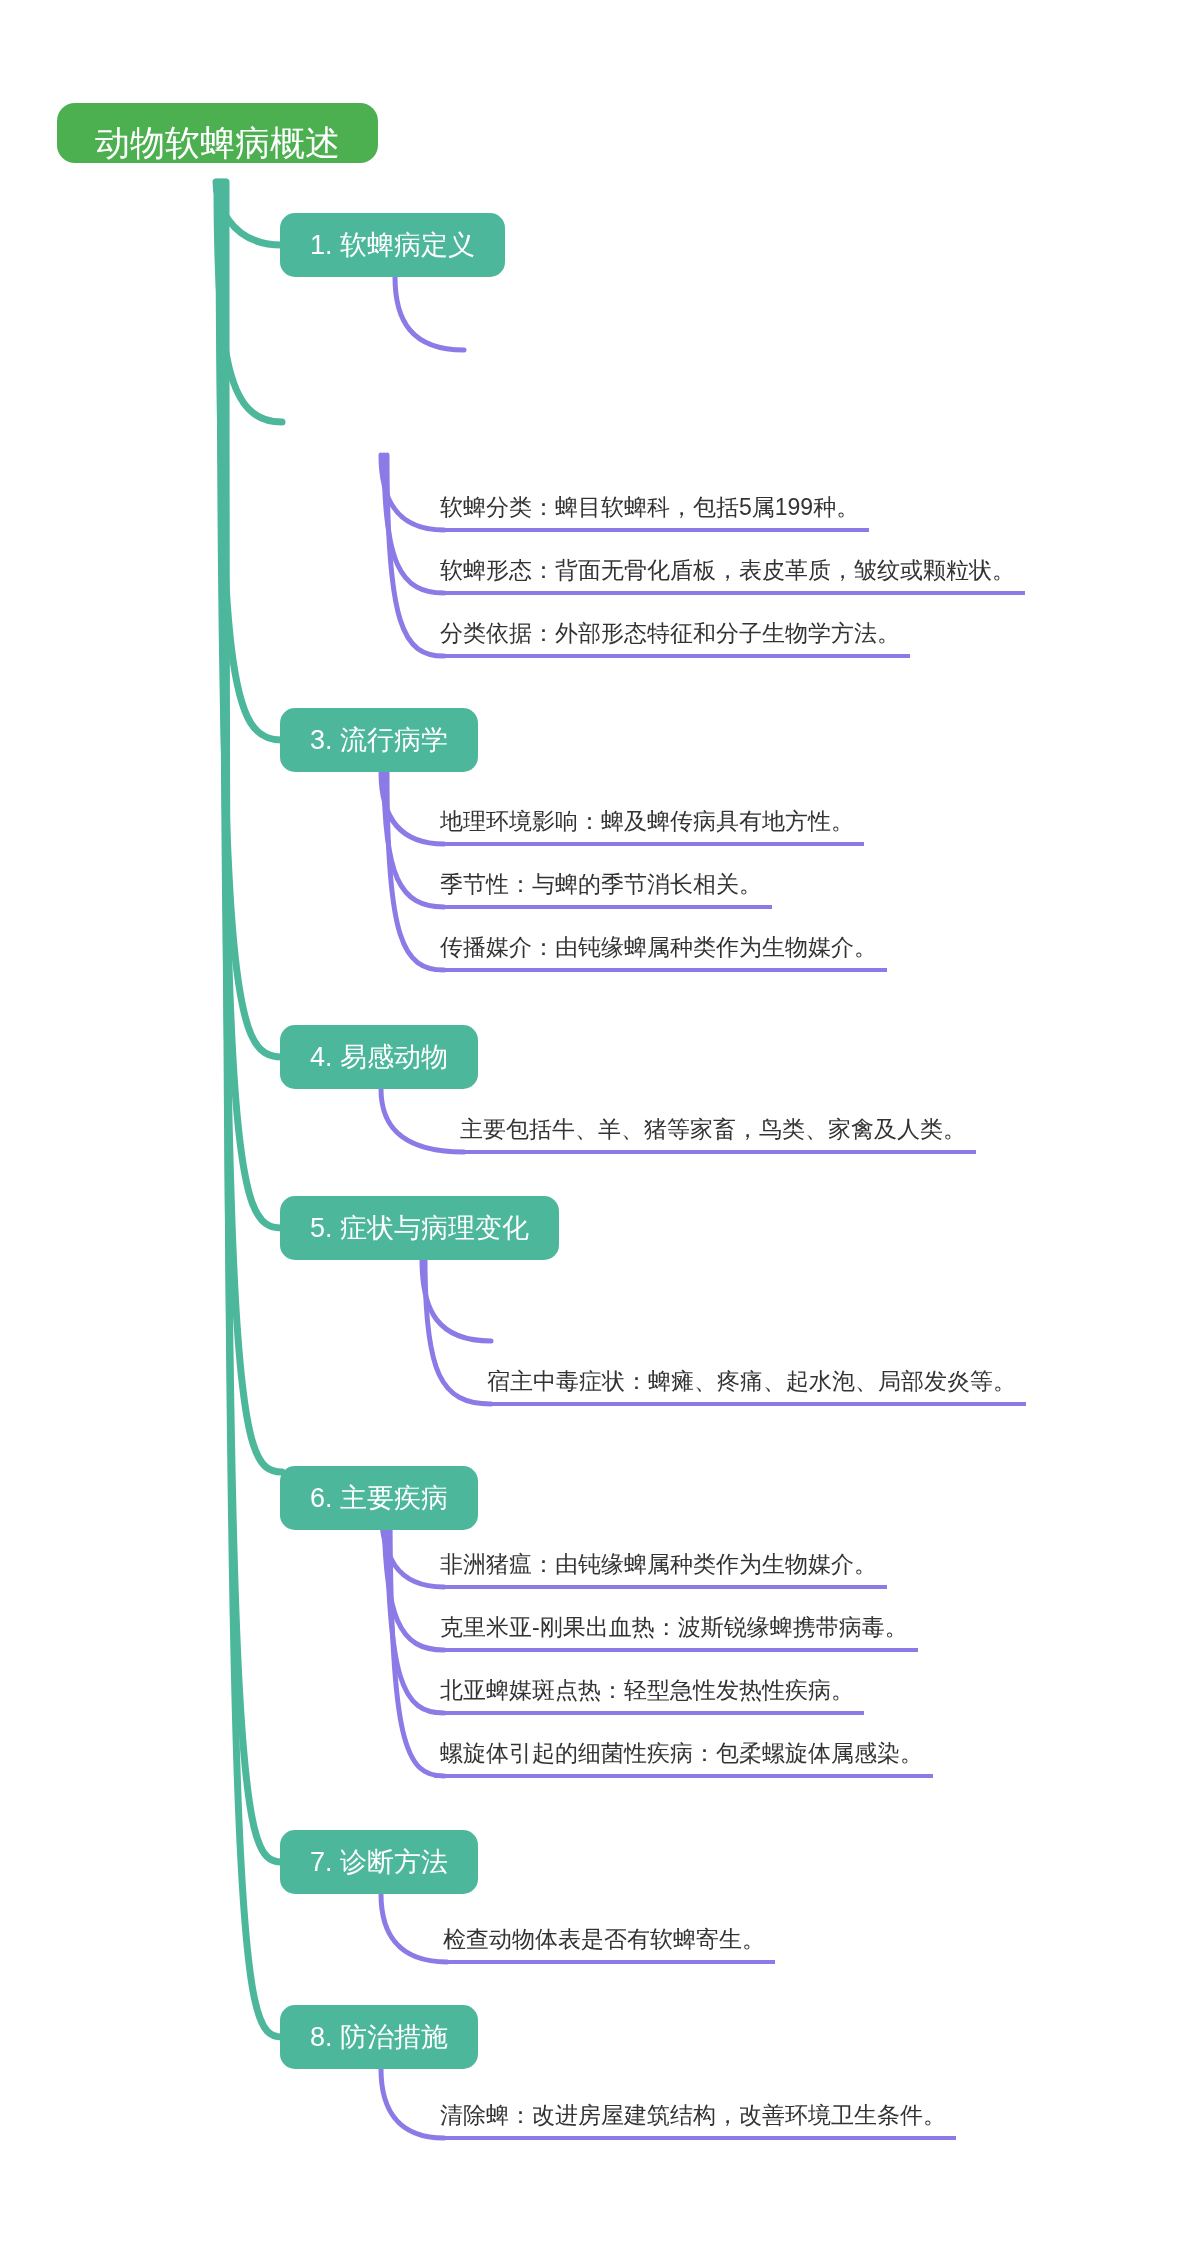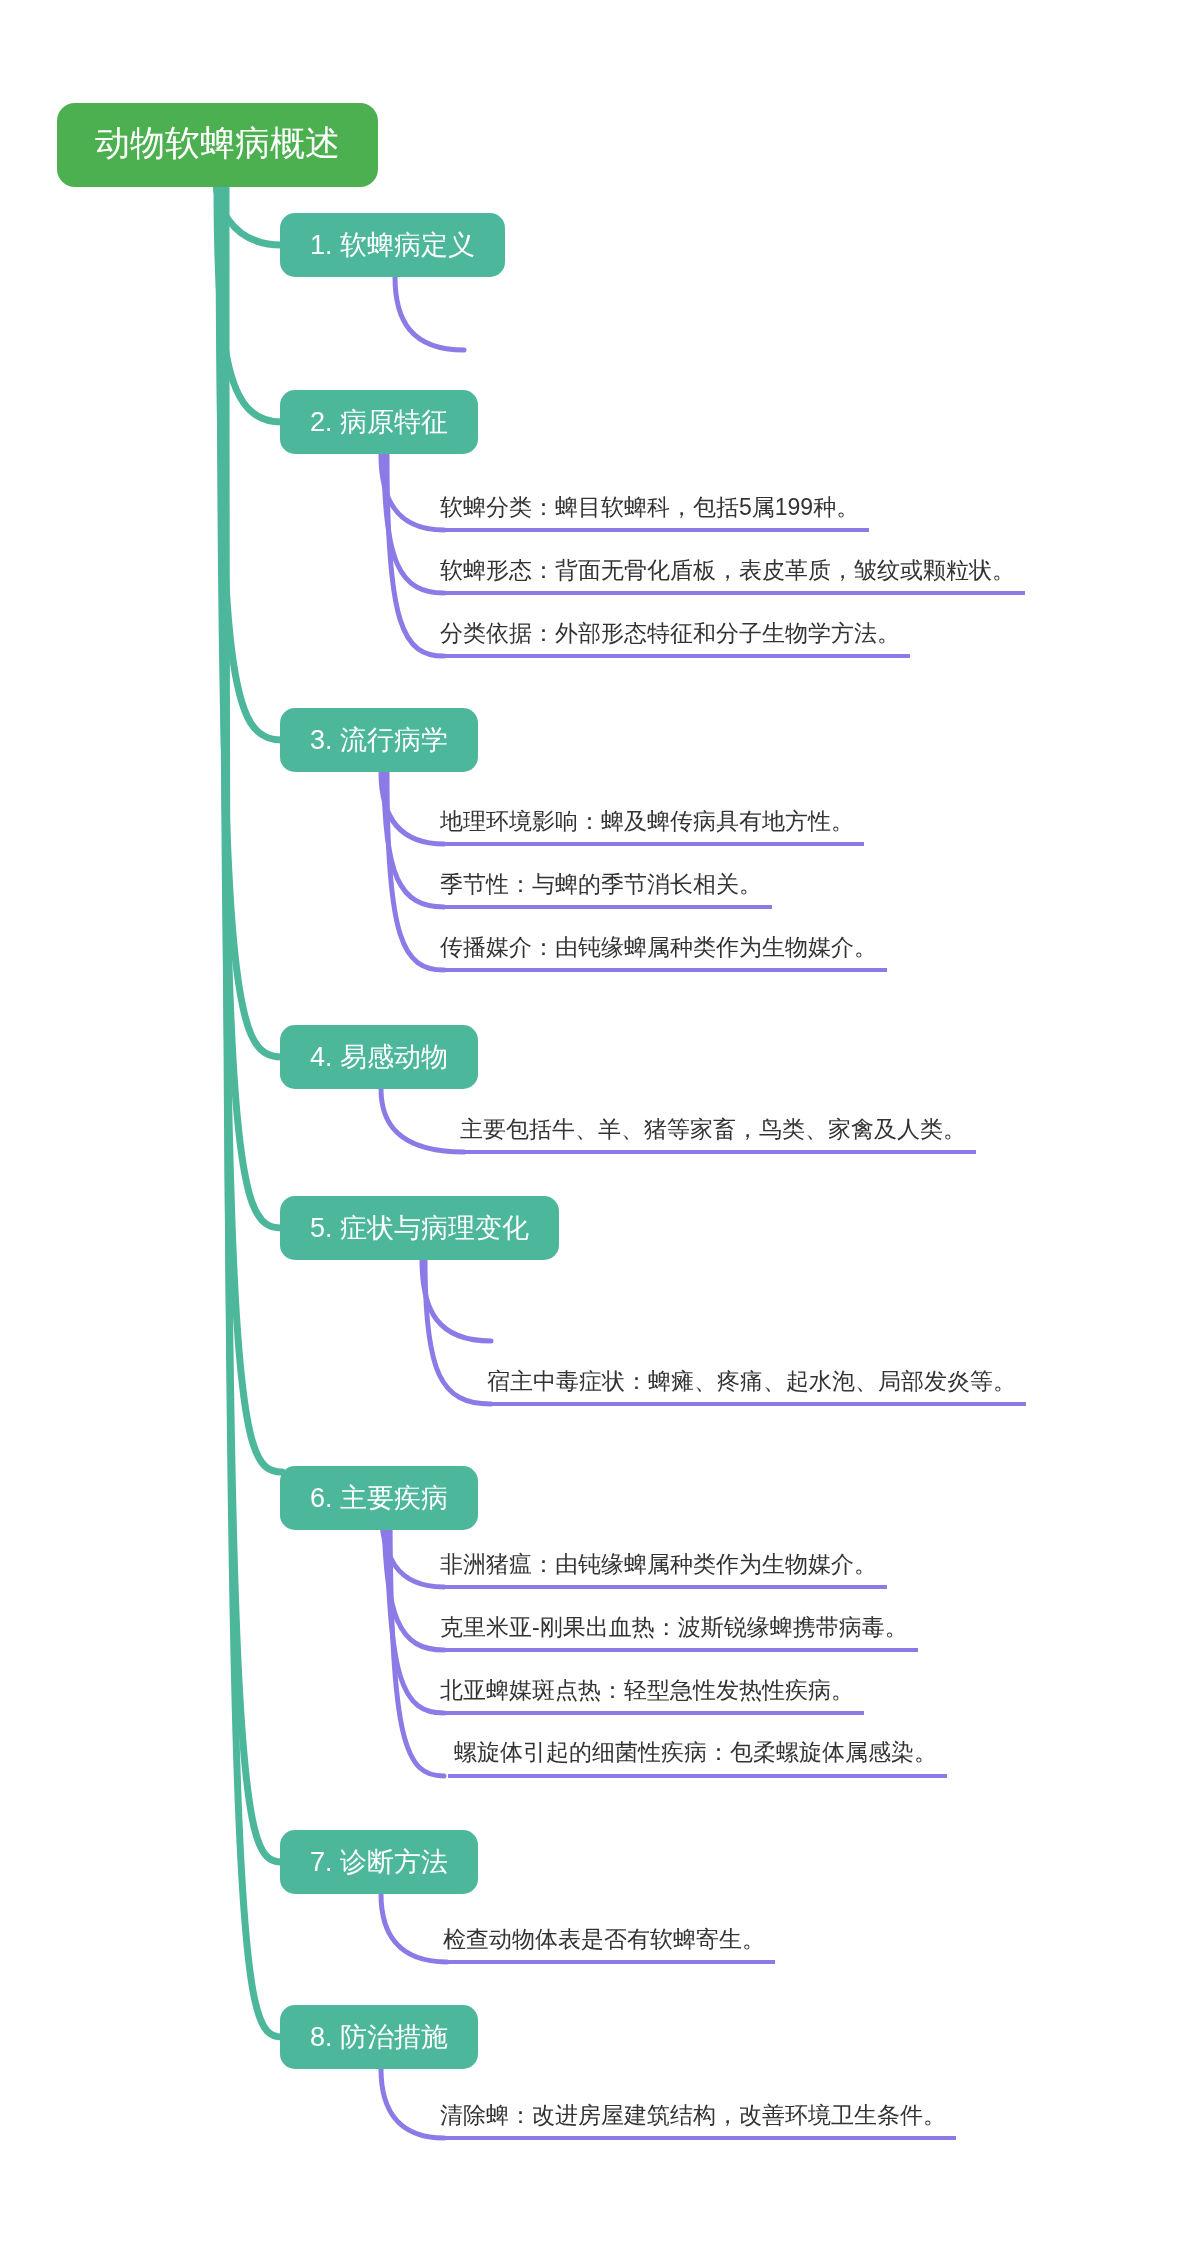--- a/index.html
+++ b/index.html
@@ -24,21 +24,21 @@
   svg.links path { fill: none; stroke-linecap: round; }
   svg.links path.g { stroke: var(--link-green); stroke-width: 7; }
   svg.links path.p { stroke: var(--link-purple); stroke-width: 5; }
   .node {
     position: absolute;
     color: var(--node-text);
     white-space: nowrap;
   }
   .root-node {
     background: var(--root-bg);
-    height: 84px;
+    height: 60px;
     line-height: 80px;
     padding: 0 38px;
     border-radius: 18px;
     font-size: 35px;
   }
   .branch-node {
     background: var(--branch-bg);
     height: 64px;
     line-height: 64px;
     padding: 0 30px;
@@ -85,21 +85,20 @@
     <path class="p" d="M 384 1504 C 384 1620, 400 1650, 444 1650"></path>
     <path class="p" d="M 387 1504 C 387 1683, 403 1713, 444 1713"></path>
     <path class="p" d="M 390 1504 C 390 1746, 406 1776, 444 1776"></path>
     <path class="p" d="M 381 1894 C 381 1932, 397 1962, 447 1962"></path>
     <path class="p" d="M 381 2069 C 381 2108, 397 2138, 444 2138"></path>
   </svg>
 
   <div class="node root-node" style="left:57px; top:103px;">动物软蜱病概述</div>
 
   <div class="node branch-node" style="left:280px; top:213px;text-align:center;">1. 软蜱病定义</div>
-  <div class="node branch-node" style="left:280px; top:390px;">2. 病原特征</div>
   <div class="node branch-node" style="left:280px; top:708px;">3. 流行病学</div>
   <div class="node branch-node" style="left:280px; top:1025px;">4. 易感动物</div>
   <div class="node branch-node" style="left:280px; top:1196px;">5. 症状与病理变化</div>
   <div class="node branch-node" style="left:280px; top:1440px;margin-top:26px;">6. 主要疾病</div>
   <div class="node branch-node" style="left:280px; top:1830px;">7. 诊断方法</div>
   <div class="node branch-node" style="left:280px; top:2005px;">8. 防治措施</div>
 
 
   <div class="leaf" style="left:434px; top:492px;">软蜱分类：蜱目软蜱科，包括5属199种。</div>
   <div class="leaf" style="left:434px; top:555px;">软蜱形态：背面无骨化盾板，表皮革质，皱纹或颗粒状。</div>
@@ -109,19 +108,19 @@
   <div class="leaf" style="left:434px; top:869px;">季节性：与蜱的季节消长相关。</div>
   <div class="leaf" style="left:434px; top:932px;">传播媒介：由钝缘蜱属种类作为生物媒介。</div>
 
   <div class="leaf" style="left:454px; top:1114px;">主要包括牛、羊、猪等家畜，鸟类、家禽及人类。</div>
 
   <div class="leaf" style="left:434px; top:1549px;">非洲猪瘟：由钝缘蜱属种类作为生物媒介。</div>
 
   <div class="leaf" style="left:481px; top:1366px;">宿主中毒症状：蜱瘫、疼痛、起水泡、局部发炎等。</div>
   <div class="leaf" style="left:434px; top:1612px;">克里米亚-刚果出血热：波斯锐缘蜱携带病毒。</div>
   <div class="leaf" style="left:434px; top:1675px;">北亚蜱媒斑点热：轻型急性发热性疾病。</div>
-  <div class="leaf" style="left:448px; top:1738px;font-family:Liberation Serif, serif;">螺旋体引起的细菌性疾病：包柔螺旋体属感染。</div>
+  <div class="leaf" style="left:434px; top:1738px;">螺旋体引起的细菌性疾病：包柔螺旋体属感染。</div>
 
   <div class="leaf" style="left:437px; top:1924px;">检查动物体表是否有软蜱寄生。</div>
 
   <div class="leaf" style="left:434px; top:2100px;">清除蜱：改进房屋建筑结构，改善环境卫生条件。</div>
 
 </div>
 
 </body></html>

